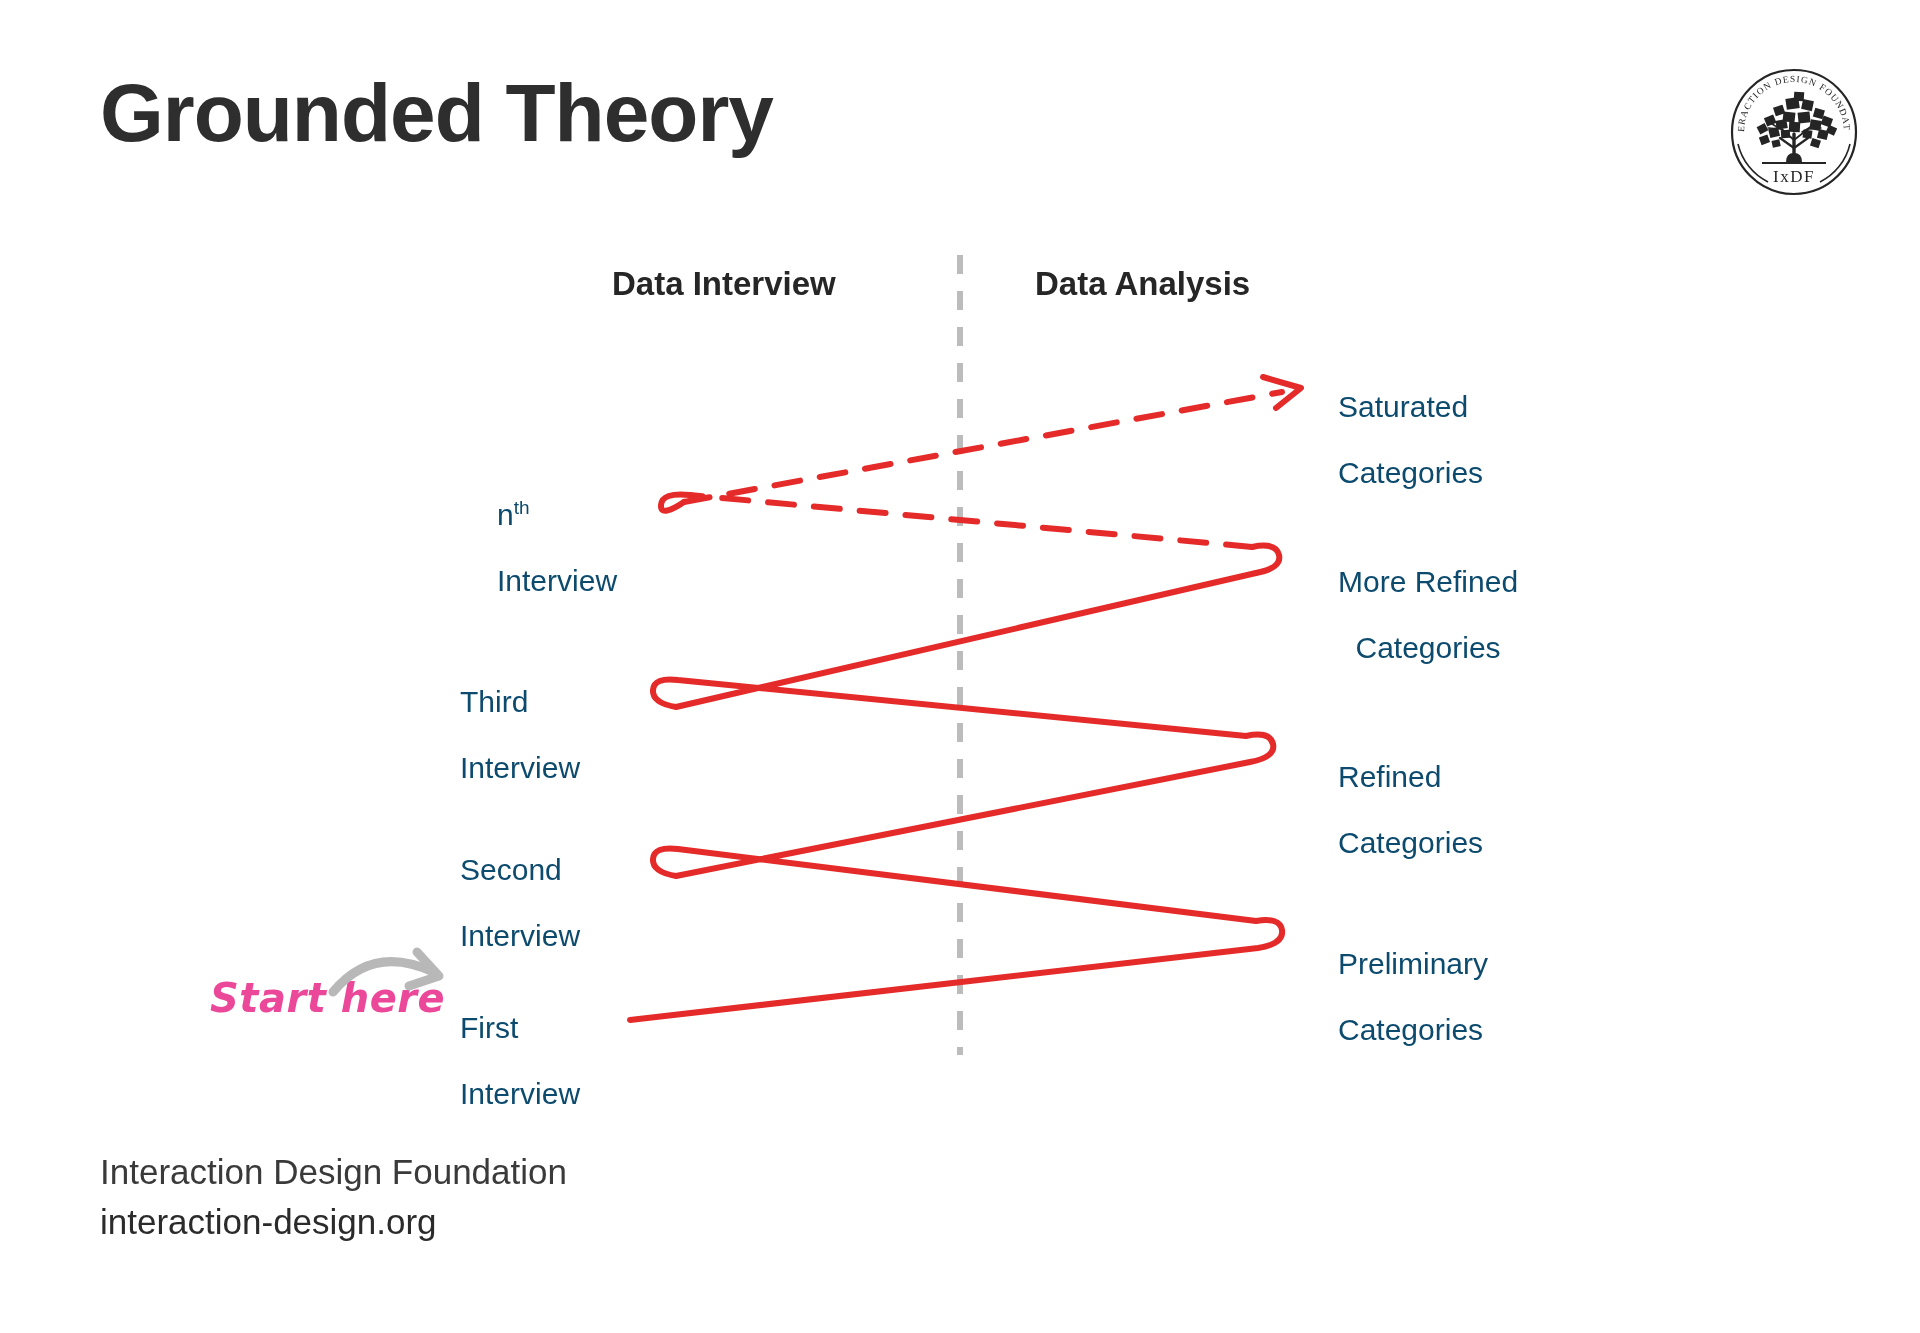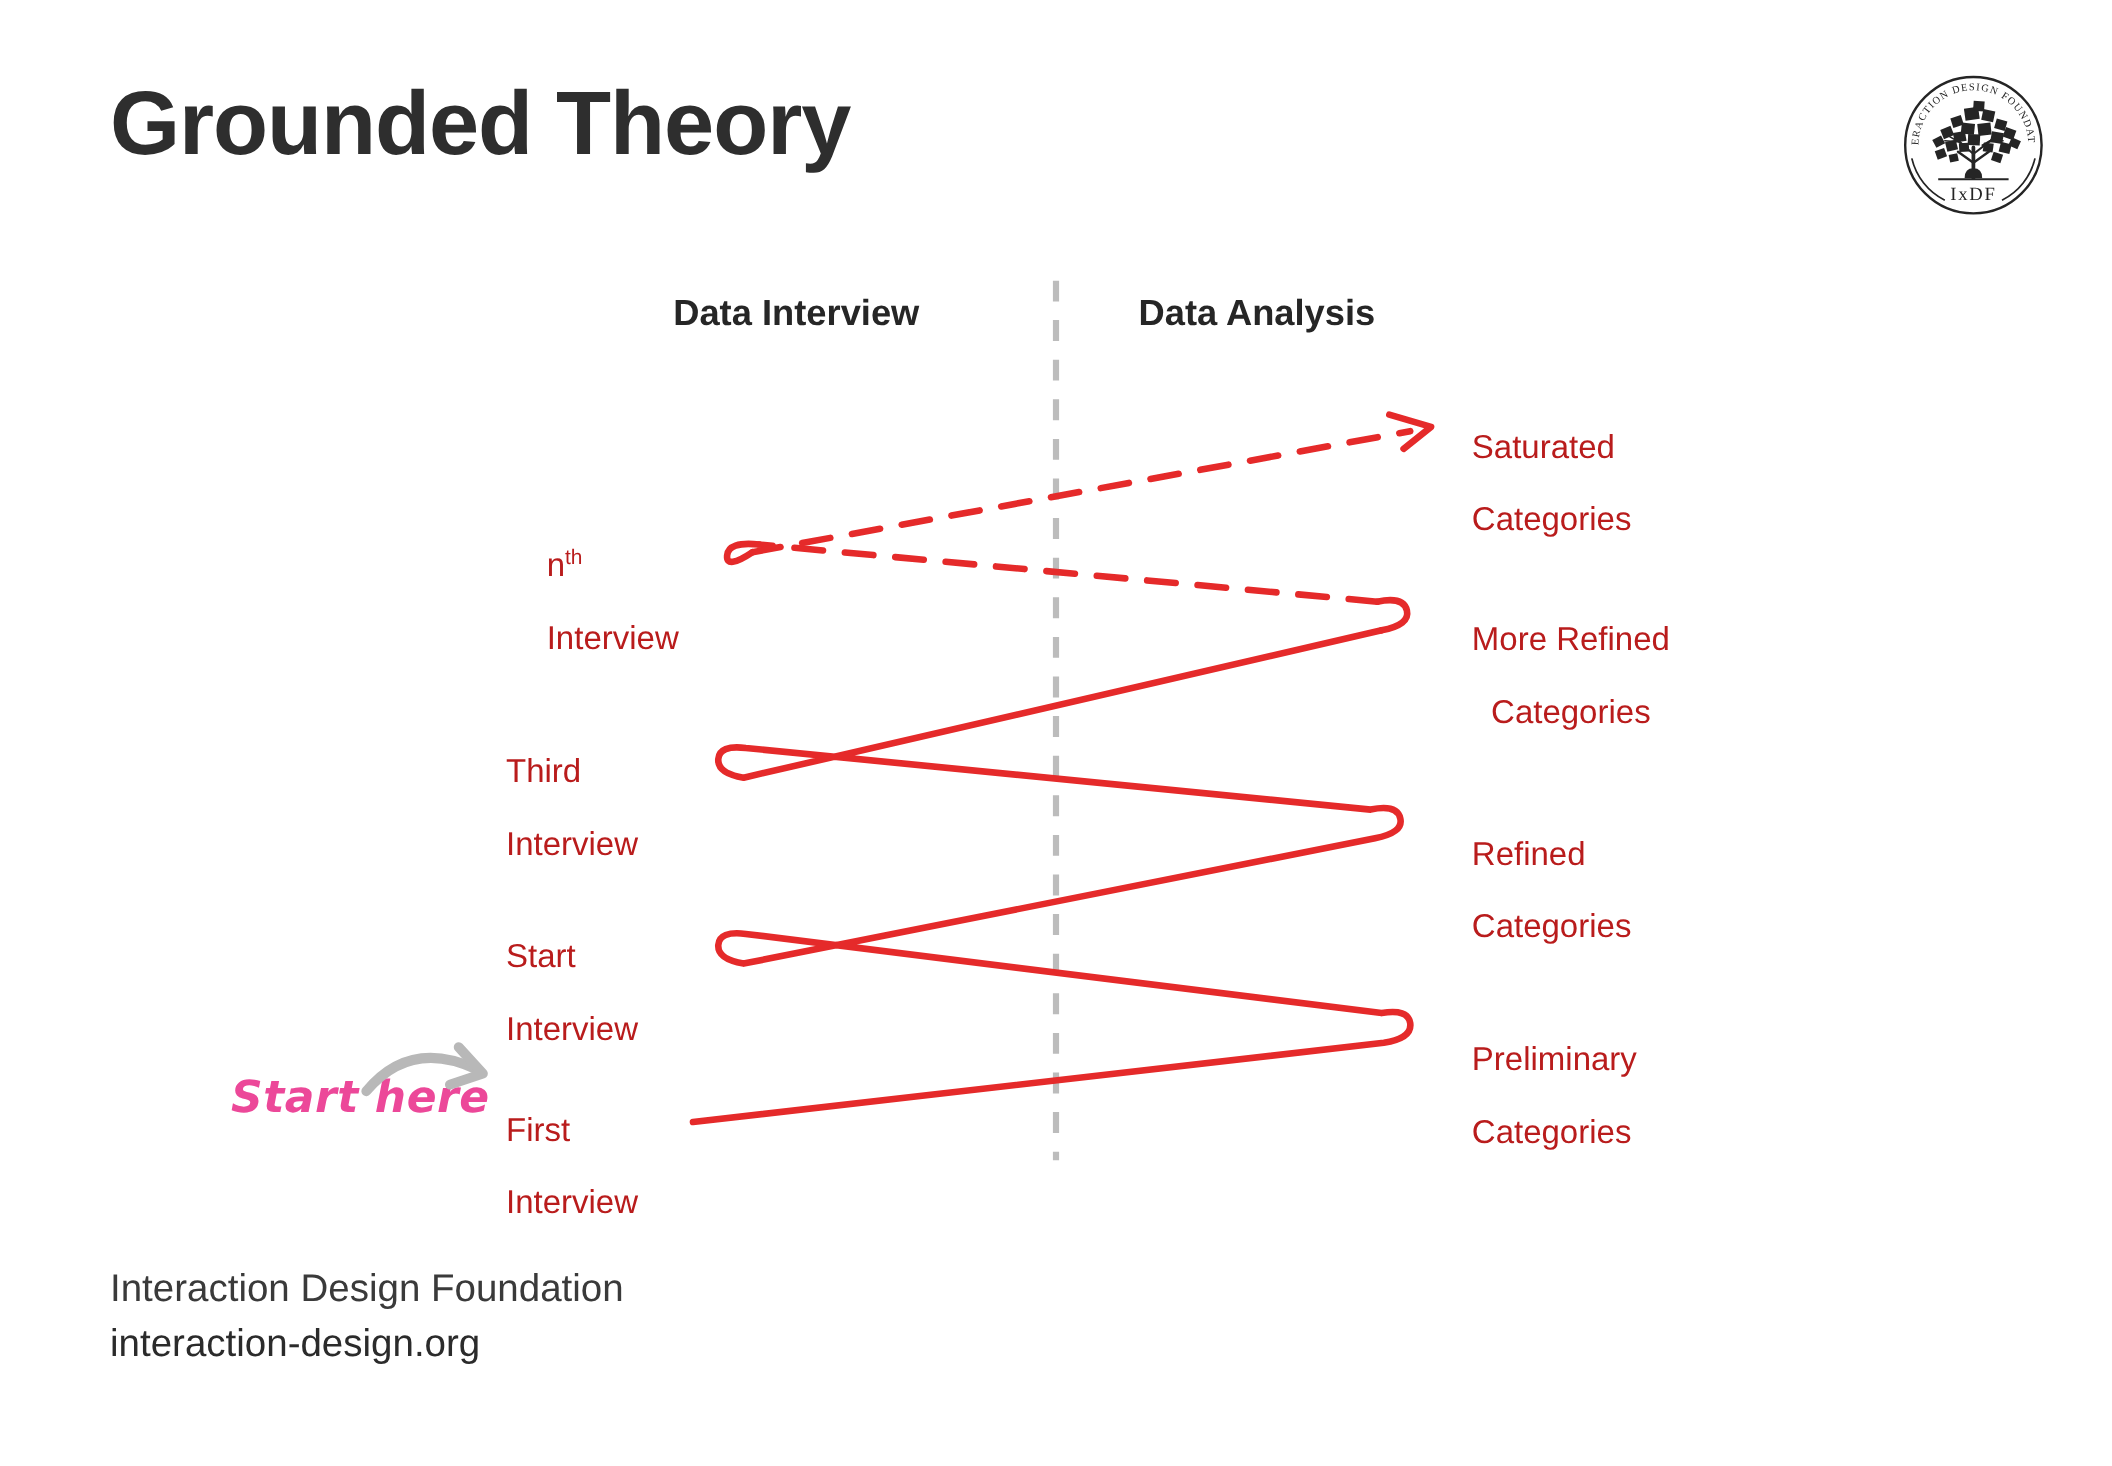--- a/index.html
+++ b/index.html
@@ -68,21 +68,21 @@
     width: 1920px;
     height: 1333px;
     pointer-events: none;
   }
 
   
   .stage-label {
     position: absolute;
     font-size: 30px;
     line-height: 33px;
-    color: #b91c1c;
+    color: #0c4a6e;
     white-space: pre-line;
   }
   .stage-label.left  { text-align: left; }
   .stage-label.right { text-align: left; }
 
   .sup {
     font-size: 19px;
     vertical-align: super;
     line-height: 0;
   }
@@ -250,21 +250,21 @@
     <span>n</span><span class="sup">th</span><br>
     <span>Interview</span>
   </div>
 
   <div class="stage-label left" id="label-third">
     <span>Third</span><br>
     <span>Interview</span>
   </div>
 
   <div class="stage-label left" id="label-second">
-    <span>Start</span><br>
+    <span>Second</span><br>
     <span>Interview</span>
   </div>
 
   <div class="stage-label left" id="label-first">
     <span>First</span><br>
     <span>Interview</span>
   </div>
 
   <div class="stage-label right" id="label-saturated">
     <span>Saturated</span><br>

